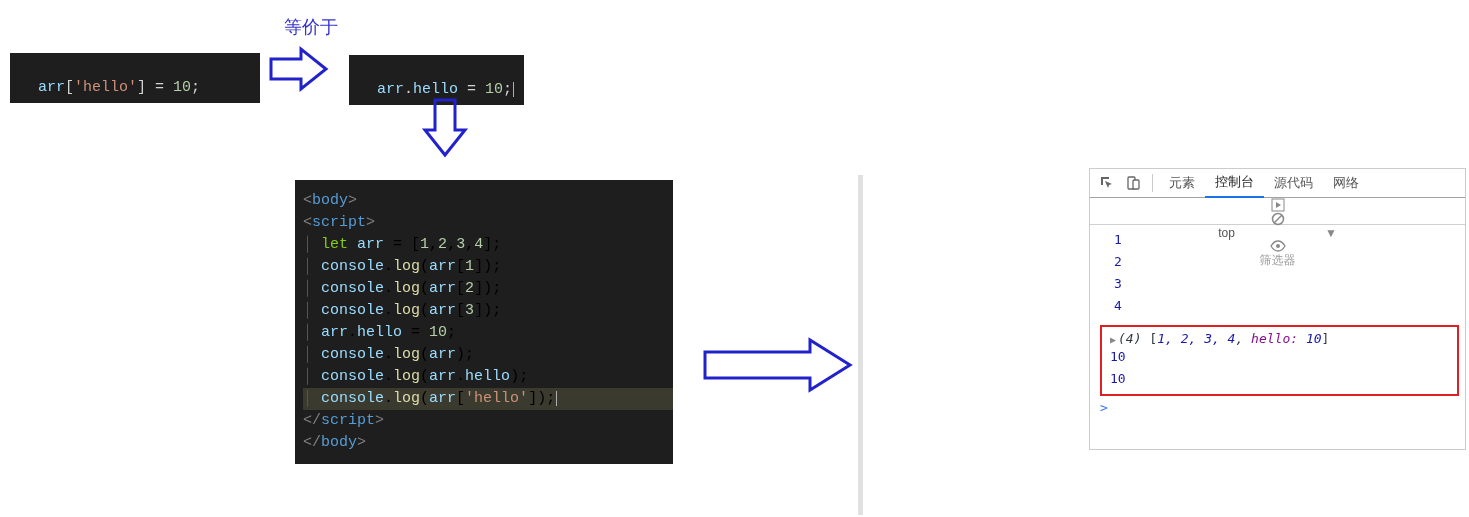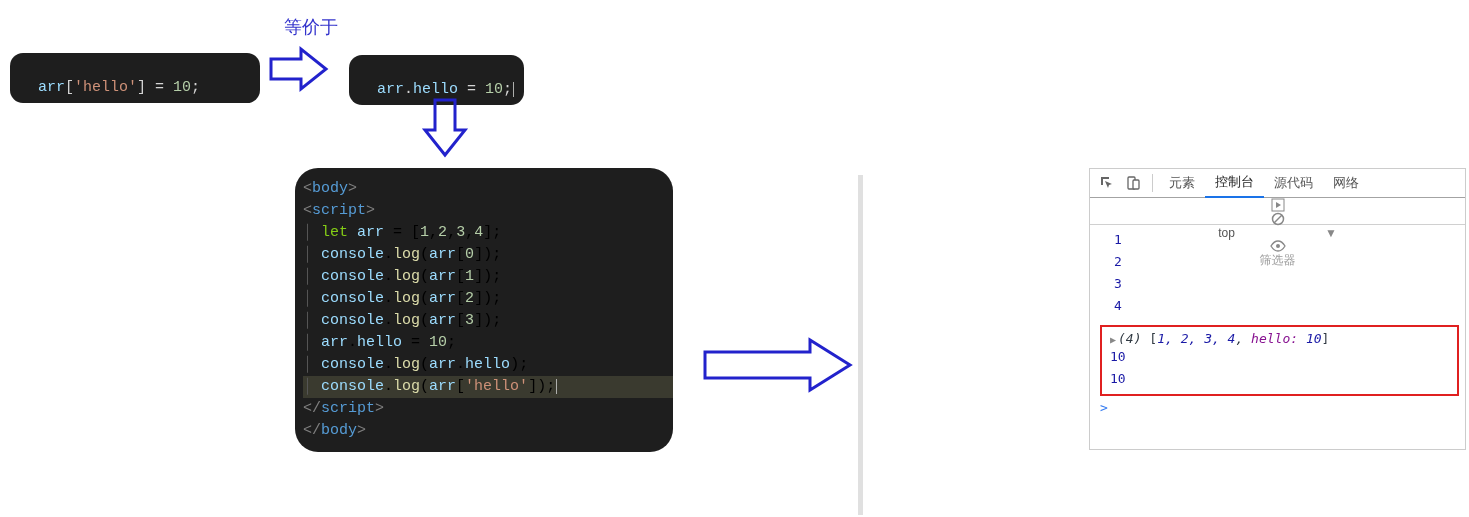--- a/index.html
+++ b/index.html
@@ -17,21 +17,20 @@
     color: #d4d4d4;
     font-family: Consolas, "Courier New", monospace;
     font-size: 15px;
     padding: 0;
     white-space: pre;
   }
   .code-small {
     position: absolute;
     padding: 5px 10px;
     line-height: 20px;
-    border-radius: 13px;
   }
   .tok-var { color: #9cdcfe; }
   .tok-prop { color: #9cdcfe; }
   .tok-str { color: #ce9178; }
   .tok-num { color: #b5cea8; }
   .tok-func { color: #dcdcaa; }
   .tok-tag { color: #569cd6; }
   .tok-punc { color: #808080; }
   .tok-kw { color: #84cc16; }
   .tok-obj { color: #9cdcfe; }
@@ -121,30 +120,30 @@
 </svg>
 
 <div class="code-box code-small" style="left:349px; top:55px;">
   <span><span class="tok-var">arr</span><span>.</span><span class="tok-prop">hello</span><span> = </span><span class="tok-num">10</span><span>;</span><span class="cursor"></span></span>
 </div>
 
 <svg class="arrow-svg" style="left:420px; top:95px;" width="50" height="70">
   <path class="arrow-path" d="M15 5 L35 5 L35 35 L45 35 L25 60 L5 35 L15 35 Z" fill="#fff"></path>
 </svg>
 
-<div class="code-big" style="left:295px; top:168px; width:370px;border-radius:23px;">
+<div class="code-big" style="left:295px; top:180px; width:370px;">
 <span class="line"><span class="tok-punc">&lt;</span><span class="tok-tag">body</span><span class="tok-punc">&gt;</span></span>
 <span class="line">    <span class="tok-punc">&lt;</span><span class="tok-tag">script</span><span class="tok-punc">&gt;</span></span>
 <span class="line">    <span class="guide">│   </span><span class="tok-kw">let</span> <span class="tok-var">arr</span> = [<span class="tok-num">1</span>,<span class="tok-num">2</span>,<span class="tok-num">3</span>,<span class="tok-num">4</span>];</span>
-<span class="line">    <span class="guide">│   </span><span class="tok-obj">console</span>.<span class="tok-func">log</span>(<span class="tok-var">arr</span>[<span class="tok-num">0</span>]);</span>
 <span class="line">    <span class="guide">│   </span><span class="tok-obj">console</span>.<span class="tok-func">log</span>(<span class="tok-var">arr</span>[<span class="tok-num">1</span>]);</span>
 <span class="line">    <span class="guide">│   </span><span class="tok-obj">console</span>.<span class="tok-func">log</span>(<span class="tok-var">arr</span>[<span class="tok-num">2</span>]);</span>
 <span class="line">    <span class="guide">│   </span><span class="tok-obj">console</span>.<span class="tok-func">log</span>(<span class="tok-var">arr</span>[<span class="tok-num">3</span>]);</span>
 <span class="line"> </span>
 <span class="line">    <span class="guide">│   </span><span class="tok-var">arr</span>.<span class="tok-prop">hello</span> = <span class="tok-num">10</span>;</span>
+<span class="line">    <span class="guide">│   </span><span class="tok-obj">console</span>.<span class="tok-func">log</span>(<span class="tok-var">arr</span>);</span>
 <span class="line">    <span class="guide">│   </span><span class="tok-obj">console</span>.<span class="tok-func">log</span>(<span class="tok-var">arr</span>.<span class="tok-prop">hello</span>);</span>
 <span class="line hl-line">    <span class="guide">│   </span><span class="tok-obj">console</span>.<span class="tok-func">log</span>(<span class="tok-var">arr</span>[<span class="tok-str">'hello'</span>]);<span class="cursor"></span></span>
 <span class="line">    <span class="tok-punc">&lt;/</span><span class="tok-tag">script</span><span class="tok-punc">&gt;</span></span>
 <span class="line"><span class="tok-punc">&lt;/</span><span class="tok-tag">body</span><span class="tok-punc">&gt;</span></span>
 </div>
 
 <div style="position:absolute; left:858px; top:175px; width:5px; height:340px; background:#e0e0e0;"></div>
 
 <svg class="arrow-svg" style="left:700px; top:335px;" width="160" height="60">
   <path class="arrow-path" d="M5 17 L110 17 L110 5 L150 30 L110 55 L110 43 L5 43 Z" fill="#fff"></path>

